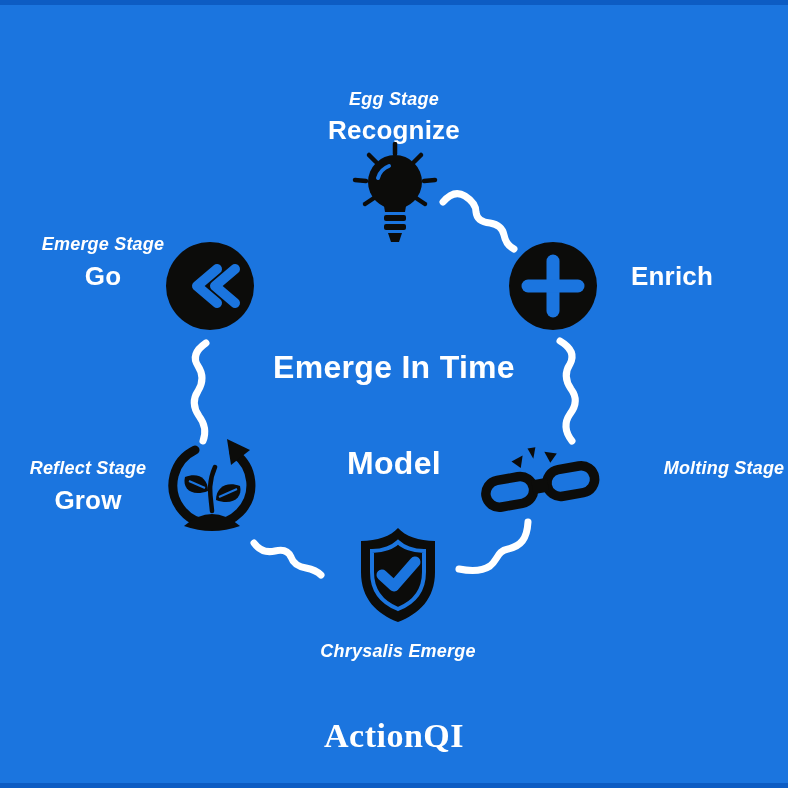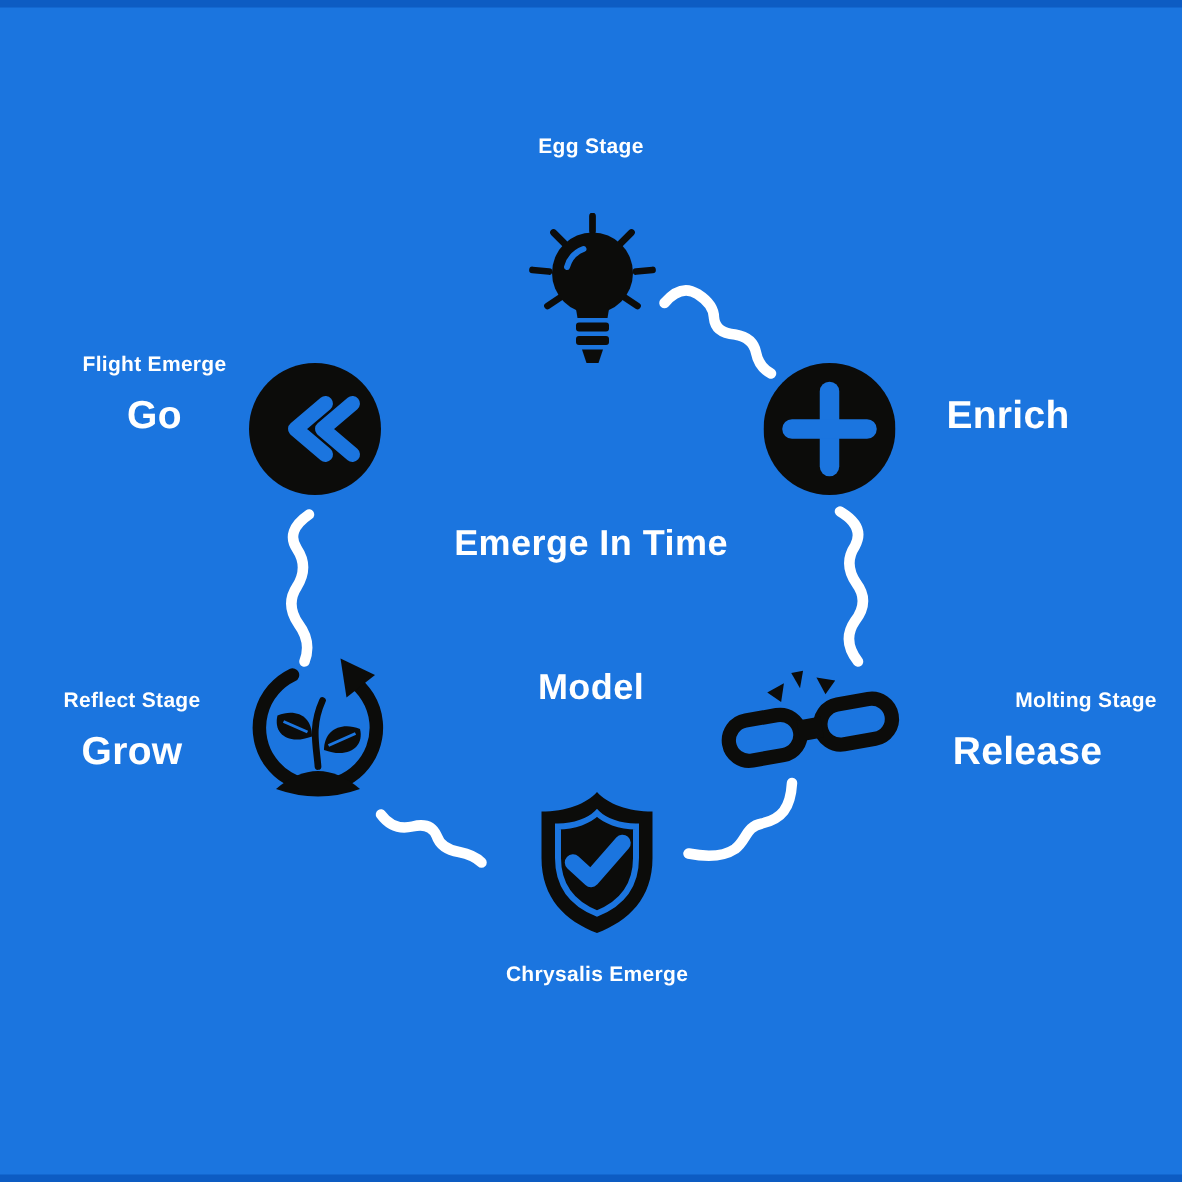--- a/index.html
+++ b/index.html
@@ -8,23 +8,23 @@
     width:788px;height:788px;
     background:#1b75df;
     overflow:hidden;
     font-family:"Liberation Sans", sans-serif;
   }
   .edge-strip{position:absolute;left:0;width:788px;height:5px;background:#0d5cc3;}
   .edge-strip.top{top:0;}
   .edge-strip.bottom{bottom:0;}
 
   .txt{position:absolute;transform:translateX(-50%);white-space:nowrap;color:#ffffff;text-align:center;line-height:1;}
-  .label{font-size:14px;font-weight:700;letter-spacing:0.2px;}
+  .label{font-size:18px;font-weight:700;letter-spacing:0.2px;font-style:italic;}
   .action{font-size:26px;font-weight:700;letter-spacing:0.2px;}
-  .title-line{font-size:24px;font-weight:700;letter-spacing:0.3px;}
+  .title-line{font-size:32px;font-weight:700;letter-spacing:0.3px;}
   .logo{font-size:34px;font-weight:700;font-family:"Liberation Serif", serif;letter-spacing:0.5px;}
 
   
   .pos-egg-l{left:394px;top:90px;}
   .pos-egg-a{left:394px;top:117px;}
   .pos-cat-l{left:672px;top:235px;}
   .pos-cat-a{left:672px;top:263px;}
   .pos-fli-l{left:103px;top:235px;}
   .pos-fli-a{left:103px;top:263px;text-align:center;}
   .pos-mol-l{left:687px;top:459px;margin-left:37px;}
@@ -51,20 +51,21 @@
 
   <svg class="connectors" width="788" height="788" viewBox="0 0 788 788" fill="none" stroke="#ffffff" stroke-width="7" stroke-linecap="round">
     <path d="M443,202 Q454,189 465,196 Q476,203 476,212 Q477,222 490,223 Q502,225 504,235 Q506,245 514,249"></path>
     <path d="M560,341 Q577,351 570,364 Q562,376 571,389 Q580,401 570,414 Q561,427 572,441"></path>
     <path d="M528,522 C527,539 521,546 508,549 C497,551 498,560 490,566 C481,572 469,571 459,569"></path>
     <path d="M254,543 Q262,554 275,551 Q287,548 291,557 Q294,566 306,568 Q316,570 321,575"></path>
     <path d="M206,343 Q190,354 198,366 Q206,378 198,391 Q190,403 199,416 Q208,428 203,441"></path>
   </svg>
 
   <div class="txt label pos-egg-l">Egg Stage</div>
+  <div class="txt action pos-egg-a">Recognize</div>
   <div class="icon" style="left:347px;top:142px;">
     <svg width="96" height="104" viewBox="0 0 96 104">
       <g stroke="#0c0c0a" stroke-width="4.5" stroke-linecap="round">
         <line x1="48" y1="2" x2="48" y2="12"></line>
         <line x1="22" y1="13" x2="29" y2="20"></line>
         <line x1="74" y1="13" x2="67" y2="20"></line>
         <line x1="8" y1="38" x2="19" y2="39"></line>
         <line x1="88" y1="38" x2="77" y2="39"></line>
         <line x1="18" y1="62" x2="27" y2="56"></line>
         <line x1="78" y1="62" x2="69" y2="56"></line>
@@ -83,21 +84,20 @@
     <svg width="88" height="88" viewBox="0 0 88 88">
       <circle cx="44" cy="44" r="44" fill="#0c0c0a"></circle>
       <g stroke="#1b75df" stroke-width="13" stroke-linecap="round">
         <line x1="44" y1="19" x2="44" y2="69"></line>
         <line x1="19" y1="44" x2="69" y2="44"></line>
       </g>
     </svg>
   </div>
 
   <div class="txt label pos-mol-l">Molting Stage</div>
-  <div class="txt action pos-mol-a">Release</div>
   <div class="icon" style="left:478px;top:443px;">
     <svg width="124" height="80" viewBox="0 0 124 80">
       <g transform="rotate(-10 62 42)">
         <rect x="7" y="30" width="48" height="27" rx="13.5" fill="none" stroke="#0c0c0a" stroke-width="9.5"></rect>
         <rect x="69" y="30" width="48" height="27" rx="13.5" fill="none" stroke="#0c0c0a" stroke-width="9.5"></rect>
         <rect x="54" y="36" width="16" height="14" fill="#0c0c0a"></rect>
         <polygon points="38,14 50,10 46,22" fill="#0c0c0a"></polygon>
         <polygon points="56,4 64,4 60,15" fill="#0c0c0a"></polygon>
         <polygon points="72,10 84,14 76,22" fill="#0c0c0a"></polygon>
       </g>
@@ -121,29 +121,30 @@
       <polygon points="65,2 88,13 69,28" fill="#0c0c0a"></polygon>
       <path d="M50,74 C49,60 45,48 53,30" fill="none" stroke="#0c0c0a" stroke-width="4.5" stroke-linecap="round"></path>
       <path d="M46,54 C30,60 20,52 23,40 C36,35 46,41 46,54 Z" fill="#0c0c0a"></path>
       <path d="M27,44 L43,51" stroke="#1b75df" stroke-width="2" fill="none"></path>
       <path d="M54,63 C70,69 81,61 78,49 C65,44 54,50 54,63 Z" fill="#0c0c0a"></path>
       <path d="M75,52 L57,60" stroke="#1b75df" stroke-width="2" fill="none"></path>
       <path d="M22,89 Q50,65 78,89 Q50,99 22,89 Z" fill="#0c0c0a"></path>
     </svg>
   </div>
 
-  <div class="txt label pos-fli-l">Flight Emerge</div>
+  <div class="txt label pos-fli-l">Emerge Stage</div>
   <div class="txt action pos-fli-a">Go</div>
   <div class="icon" style="left:166px;top:242px;">
     <svg width="88" height="88" viewBox="0 0 88 88">
       <circle cx="44" cy="44" r="44" fill="#0c0c0a"></circle>
       <g stroke="#1b75df" stroke-width="10" fill="none" stroke-linecap="round" stroke-linejoin="round">
         <path d="M51,27 L31,44 L51,61"></path>
         <path d="M69,27 L49,44 L69,61"></path>
       </g>
     </svg>
   </div>
 
   <div class="txt title-line pos-t1">Emerge In Time</div>
   <div class="txt title-line pos-t2">Model</div>
 
+  <div class="txt logo pos-logo">ActionQI</div>
 
 </div>
 
 </body></html>

